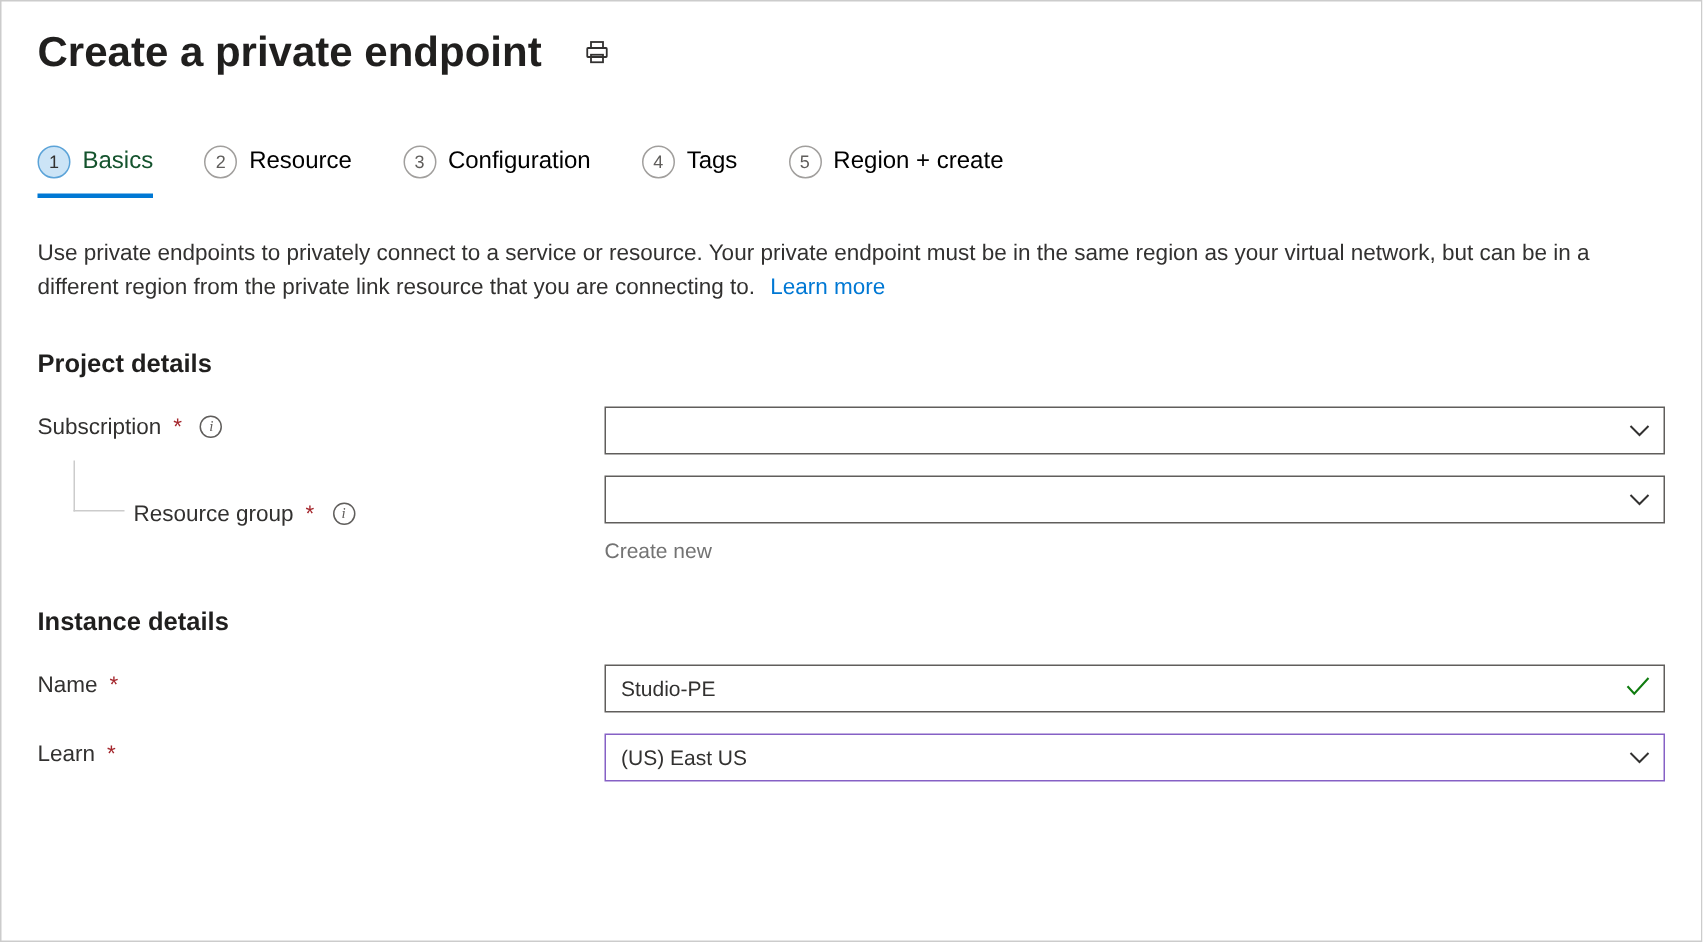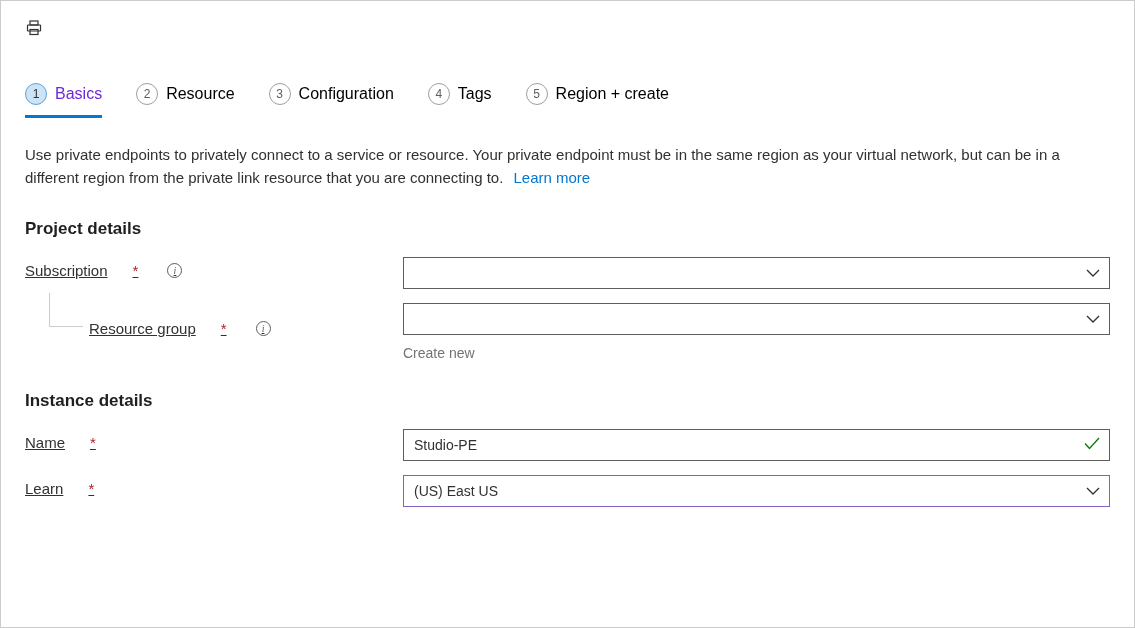--- a/index.html
+++ b/index.html
@@ -60,21 +60,21 @@
   .tab.active .tab-circle {
     background: #cce4f6;
     border-color: #5ba3d8;
     color: #323130;
   }
   .tab-label {
     font-size: 16px;
     color: #000000;
   }
   .tab.active .tab-label {
-    color: #6d28d9;
+    color: #14532d;
     font-weight: 400;
   }
   .description {
     font-size: 15px;
     line-height: 1.5;
     color: #323130;
     margin-bottom: 30px;
   }
   .learn-more {
     color: #0078d4;
@@ -91,25 +91,24 @@
   .section-title.instance { margin-top: 30px; }
   .form-row {
     display: flex;
     align-items: flex-start;
     margin-bottom: 14px;
   }
   .form-label-col {
     width: 378px;
     display: flex;
     align-items: center;
-    gap: 23px;
+    gap: 6px;
     padding-top: 5px;
     font-size: 15px;
     color: #323130;
-    text-decoration: underline;
   }
   .form-label-col.indented {
     padding-left: 64px;
     position: relative;
     margin-top: 12px;
   }
   .tree-line {
     position: absolute;
     left: 24px;
     top: -22px;
@@ -178,20 +177,21 @@
     font-size: 14px;
     cursor: pointer;
   }
 </style>
 </head>
 <body>
 
 <div class="page">
 
   <div class="header-row">
+    <h1 class="page-title">Create a private endpoint</h1>
     <span class="print-icon">
       <svg width="18" height="18" viewBox="0 0 18 18" fill="none" stroke="#323130" stroke-width="1.2">
         <rect x="5" y="2" width="8" height="4"></rect>
         <rect x="2.5" y="6" width="13" height="6" rx="0.5"></rect>
         <rect x="5" y="10.5" width="8" height="5"></rect>
       </svg>
     </span>
   </div>
 
   <div class="tabs">

